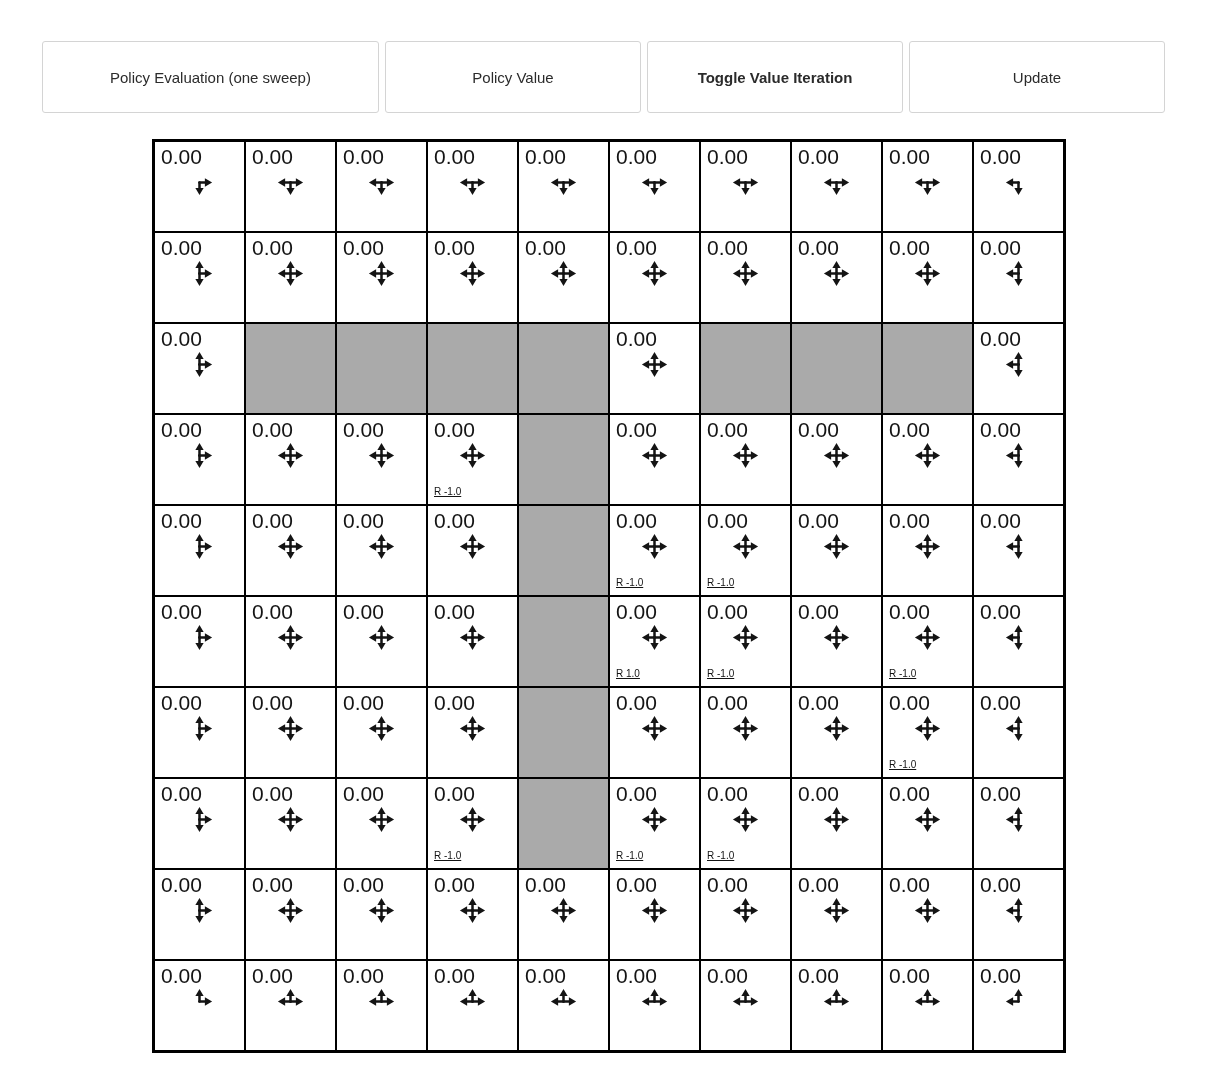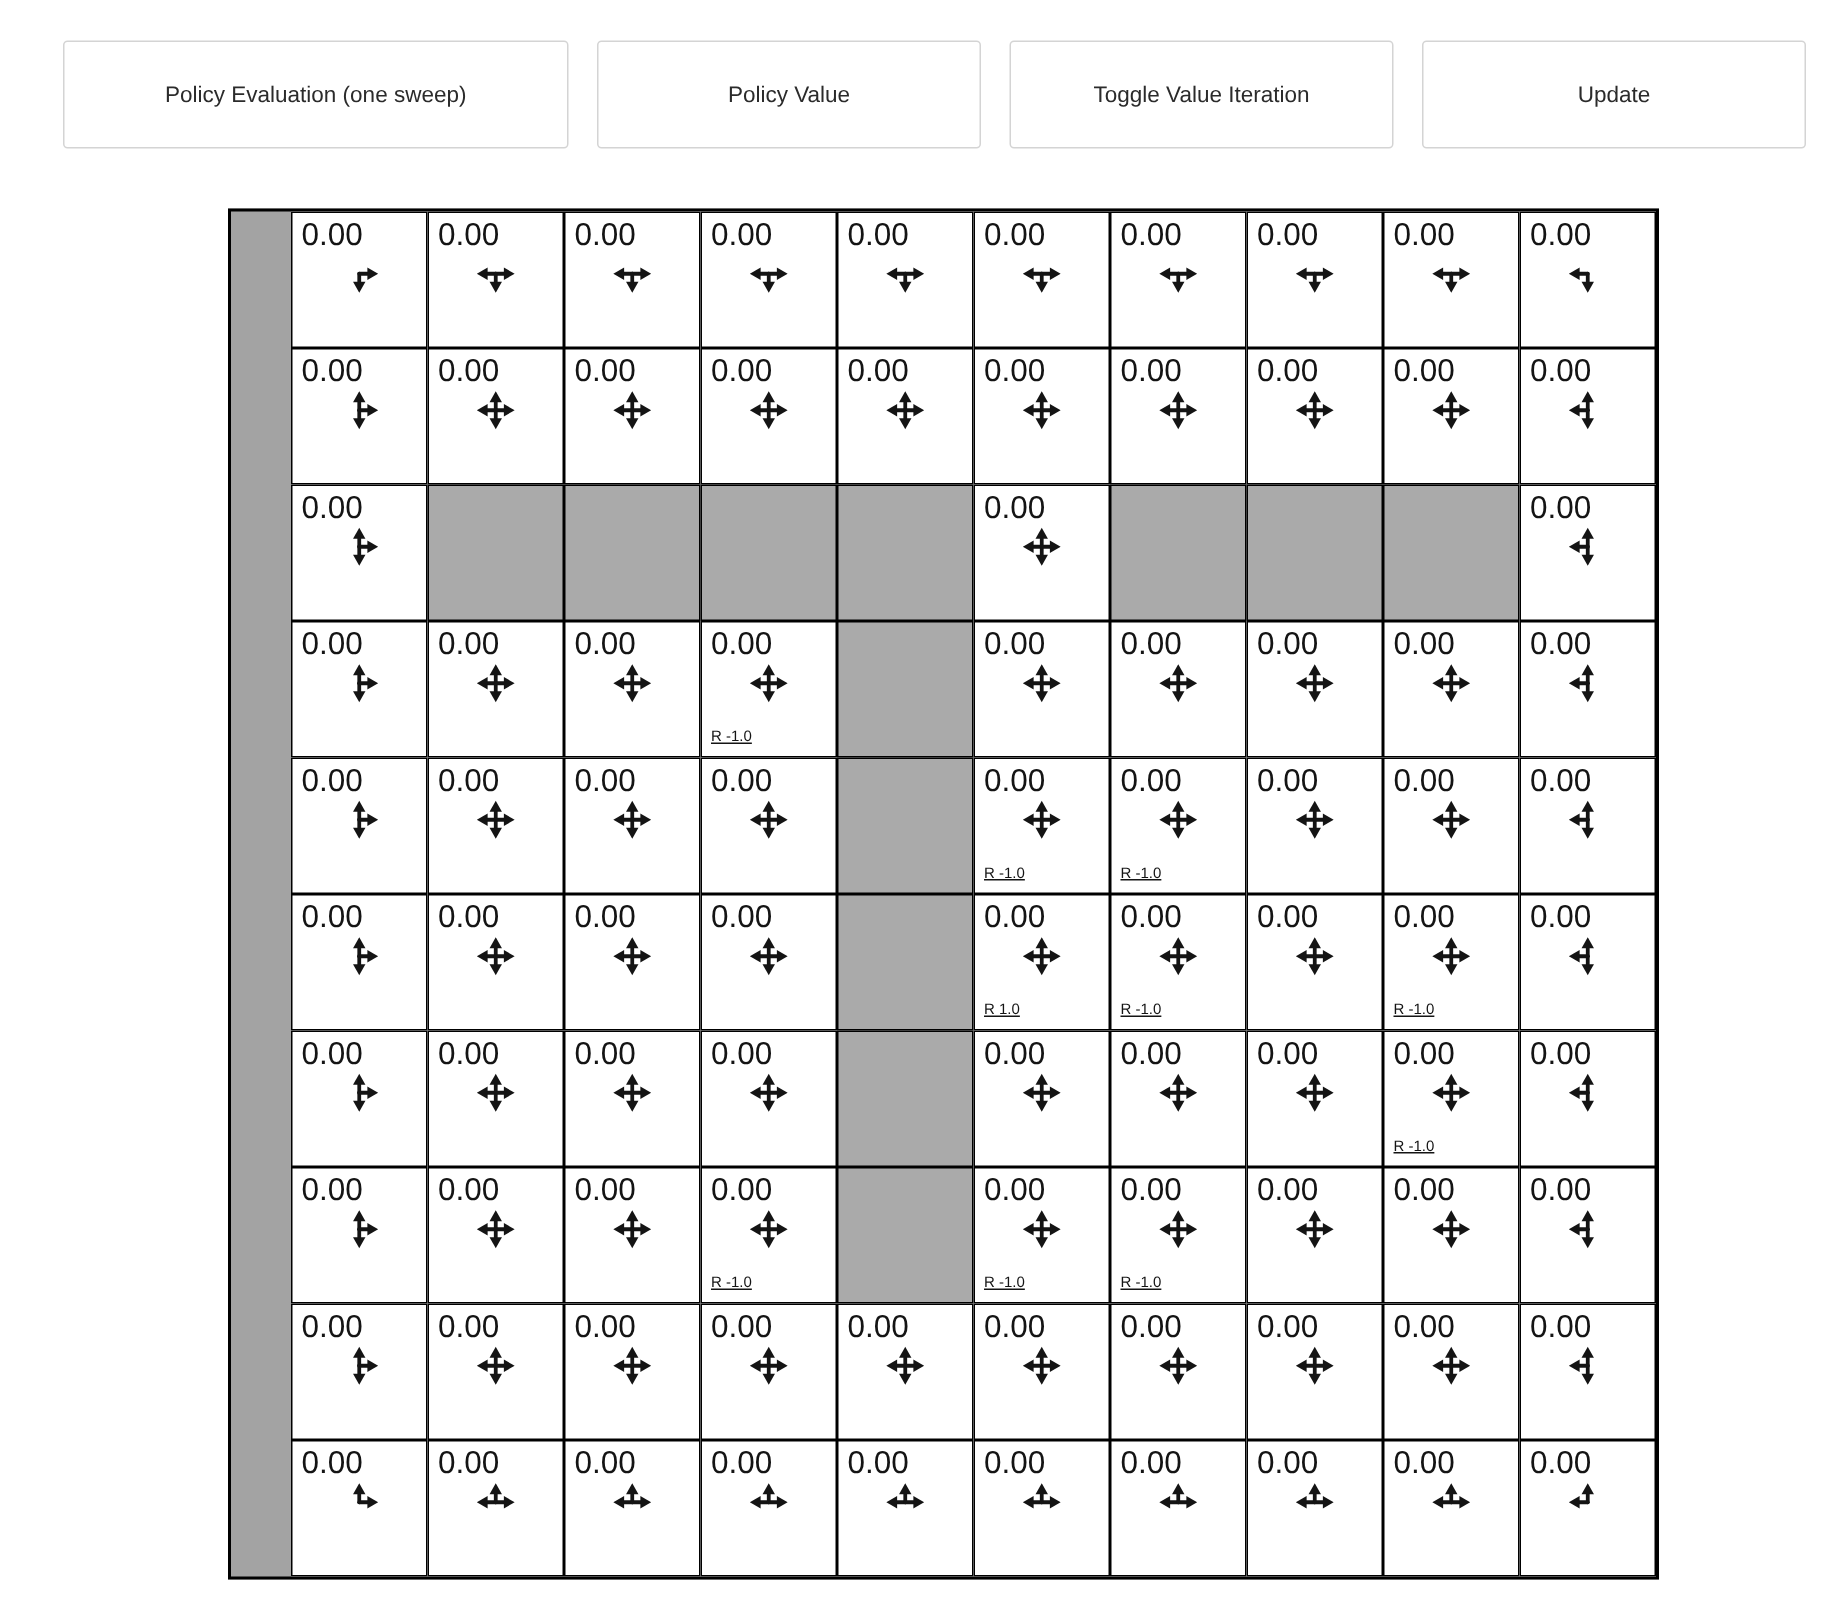--- a/index.html
+++ b/index.html
@@ -1,40 +1,39 @@
 <!DOCTYPE html>
 <html style="--wall-color: #aaaaaa;"><head>
 <meta charset="utf-8">
 <style>
   * { margin:0; padding:0; box-sizing:border-box; }
   html,body { width:1224px; height:1080px; background:#ffffff;
               font-family:"Liberation Sans", sans-serif; }
   body { position:relative; overflow:hidden; }
 
   
-  .toolbar { position:absolute; left:42px; top:27px; display:flex; gap:19px; }
+  .toolbar { position:absolute; left:42px; top:41px; display:flex; gap:6px; }
   .btn {
     height:72px; background:#ffffff; border:1px solid #d4d4d4; border-radius:3px;
     display:flex; align-items:center; justify-content:center;
     font-size:15px; color:#2b2b2b; cursor:pointer; white-space:nowrap;
   }
   .btn-0 { width:337px; }
   .btn-1 { width:256px; }
-  .btn-2 { width:256px; }
+  .btn-2 { width:256px;font-weight:bold; }
   .btn-3 { width:256px; }
 
   
   .grid {
     position:absolute; left:152px; top:139px;
     display:grid;
     grid-template-columns:repeat(10, 91px);
     grid-template-rows:repeat(10, 91px);
     border:2px solid #000;
-    background:#a3a3a3;
-    padding-left:40px;
+    background:#7f1d1d;
   }
   .cell {
     position:relative; background:#ffffff; border:1px solid #000;
   }
   .cell.wall { background:var(--wall-color, #aaaaaa); }
   .value {
     position:absolute; top:2px; left:6px;
     font-size:21px; color:#141414; line-height:1.2;
   }
   .policy-icon {

